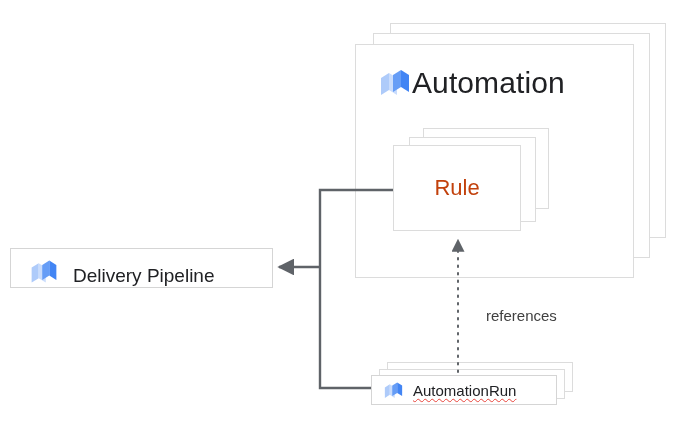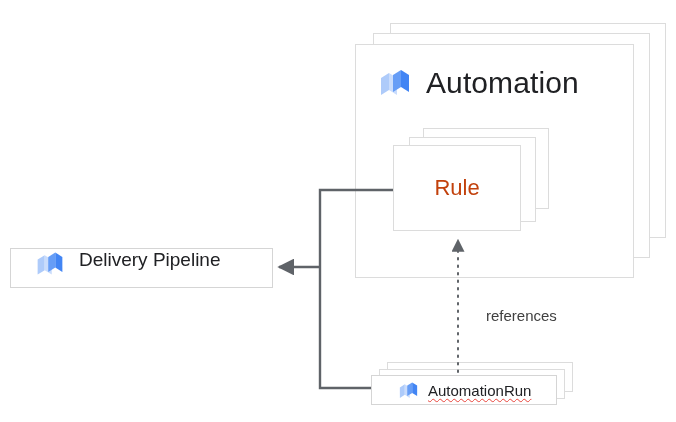--- a/index.html
+++ b/index.html
@@ -31,21 +31,21 @@
   #automation-back   { left: 390px; top: 23px;  width: 276px; height: 215px; }
   #automation-middle { left: 373px; top: 33px;  width: 277px; height: 225px; }
   #automation-front  { left: 355px; top: 44px;  width: 279px; height: 234px; }
 
   #automation-header {
     position: absolute;
     left: 378px;
     top: 66px;
     display: flex;
     align-items: center;
-    gap: 14px;
+    gap: 0;
   }
   #automation-title {
     font-size: 30px;
     color: #202124;
     letter-spacing: 0.1px;
     line-height: 1;
     white-space: nowrap;
   }
 
   
@@ -66,41 +66,41 @@
     color: #c2410c;
   }
 
   
   #delivery-pipeline-box {
     left: 10px;
     top: 248px;
     width: 263px;
     height: 40px;
     display: flex;
-    align-items: flex-start;
-    padding-left: 24px;
+    align-items: flex-end;
+    padding-left: 18px;
   }
   #delivery-pipeline-label {
     font-size: 19px;
     color: #202124;
     margin-left: 14px;
     white-space: nowrap;
   }
 
   
   #automationrun-back   { left: 387px; top: 362px; width: 186px; height: 30px; }
   #automationrun-middle { left: 379px; top: 369px; width: 186px; height: 30px; }
   #automationrun-front  {
     left: 371px;
     top: 375px;
     width: 186px;
     height: 30px;
     display: flex;
     align-items: center;
-    padding-left: 26px;
+    padding-left: 11px;
   }
   #automationrun-label {
     font-size: 15px;
     color: #202124;
     margin-left: 9px;
     white-space: nowrap;
     
     text-decoration: underline wavy #e8453c;
     text-decoration-thickness: 1px;
     text-underline-offset: 2px;

